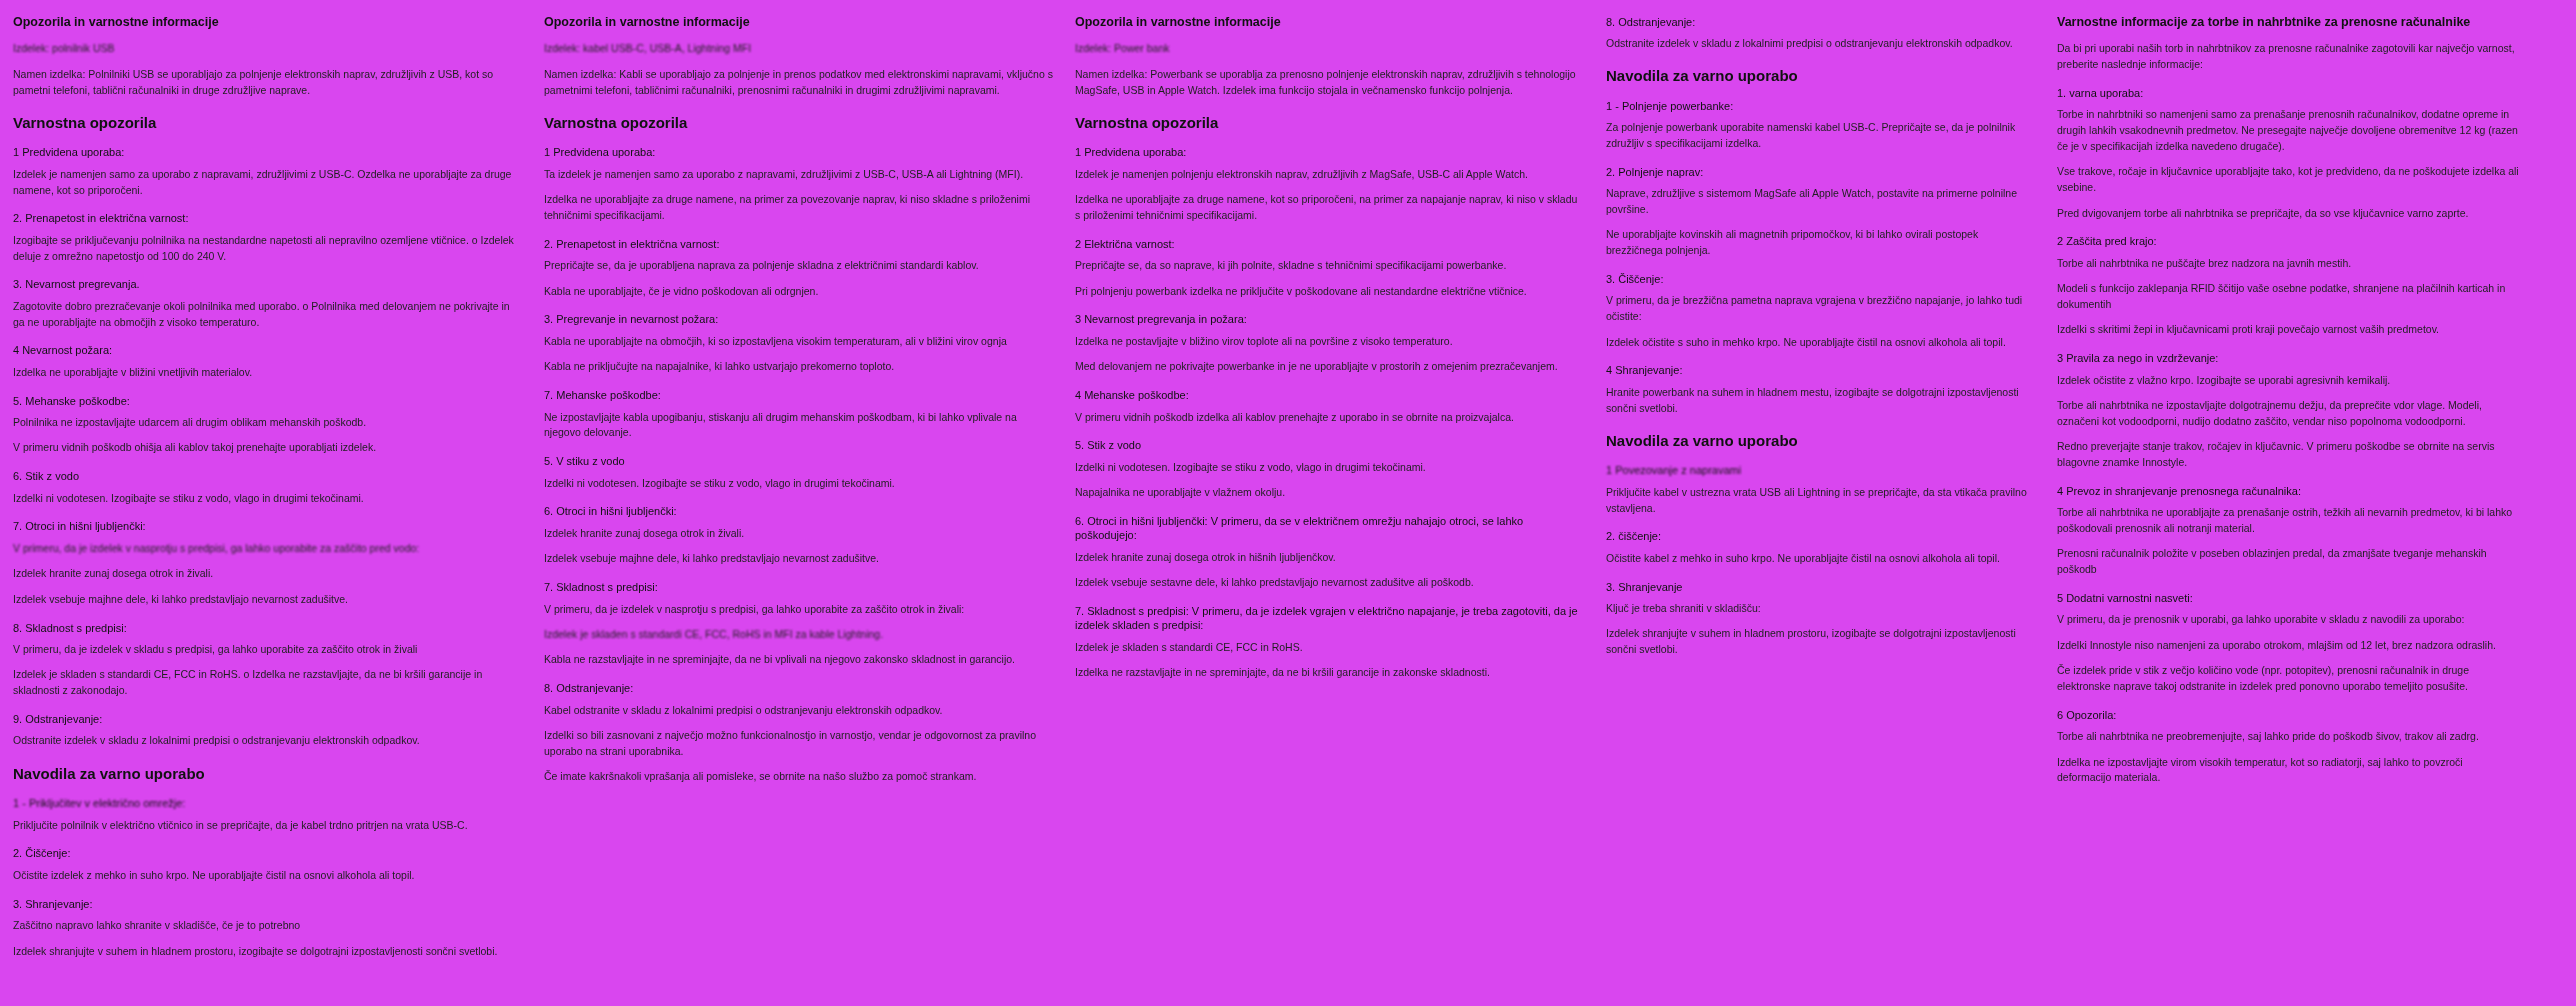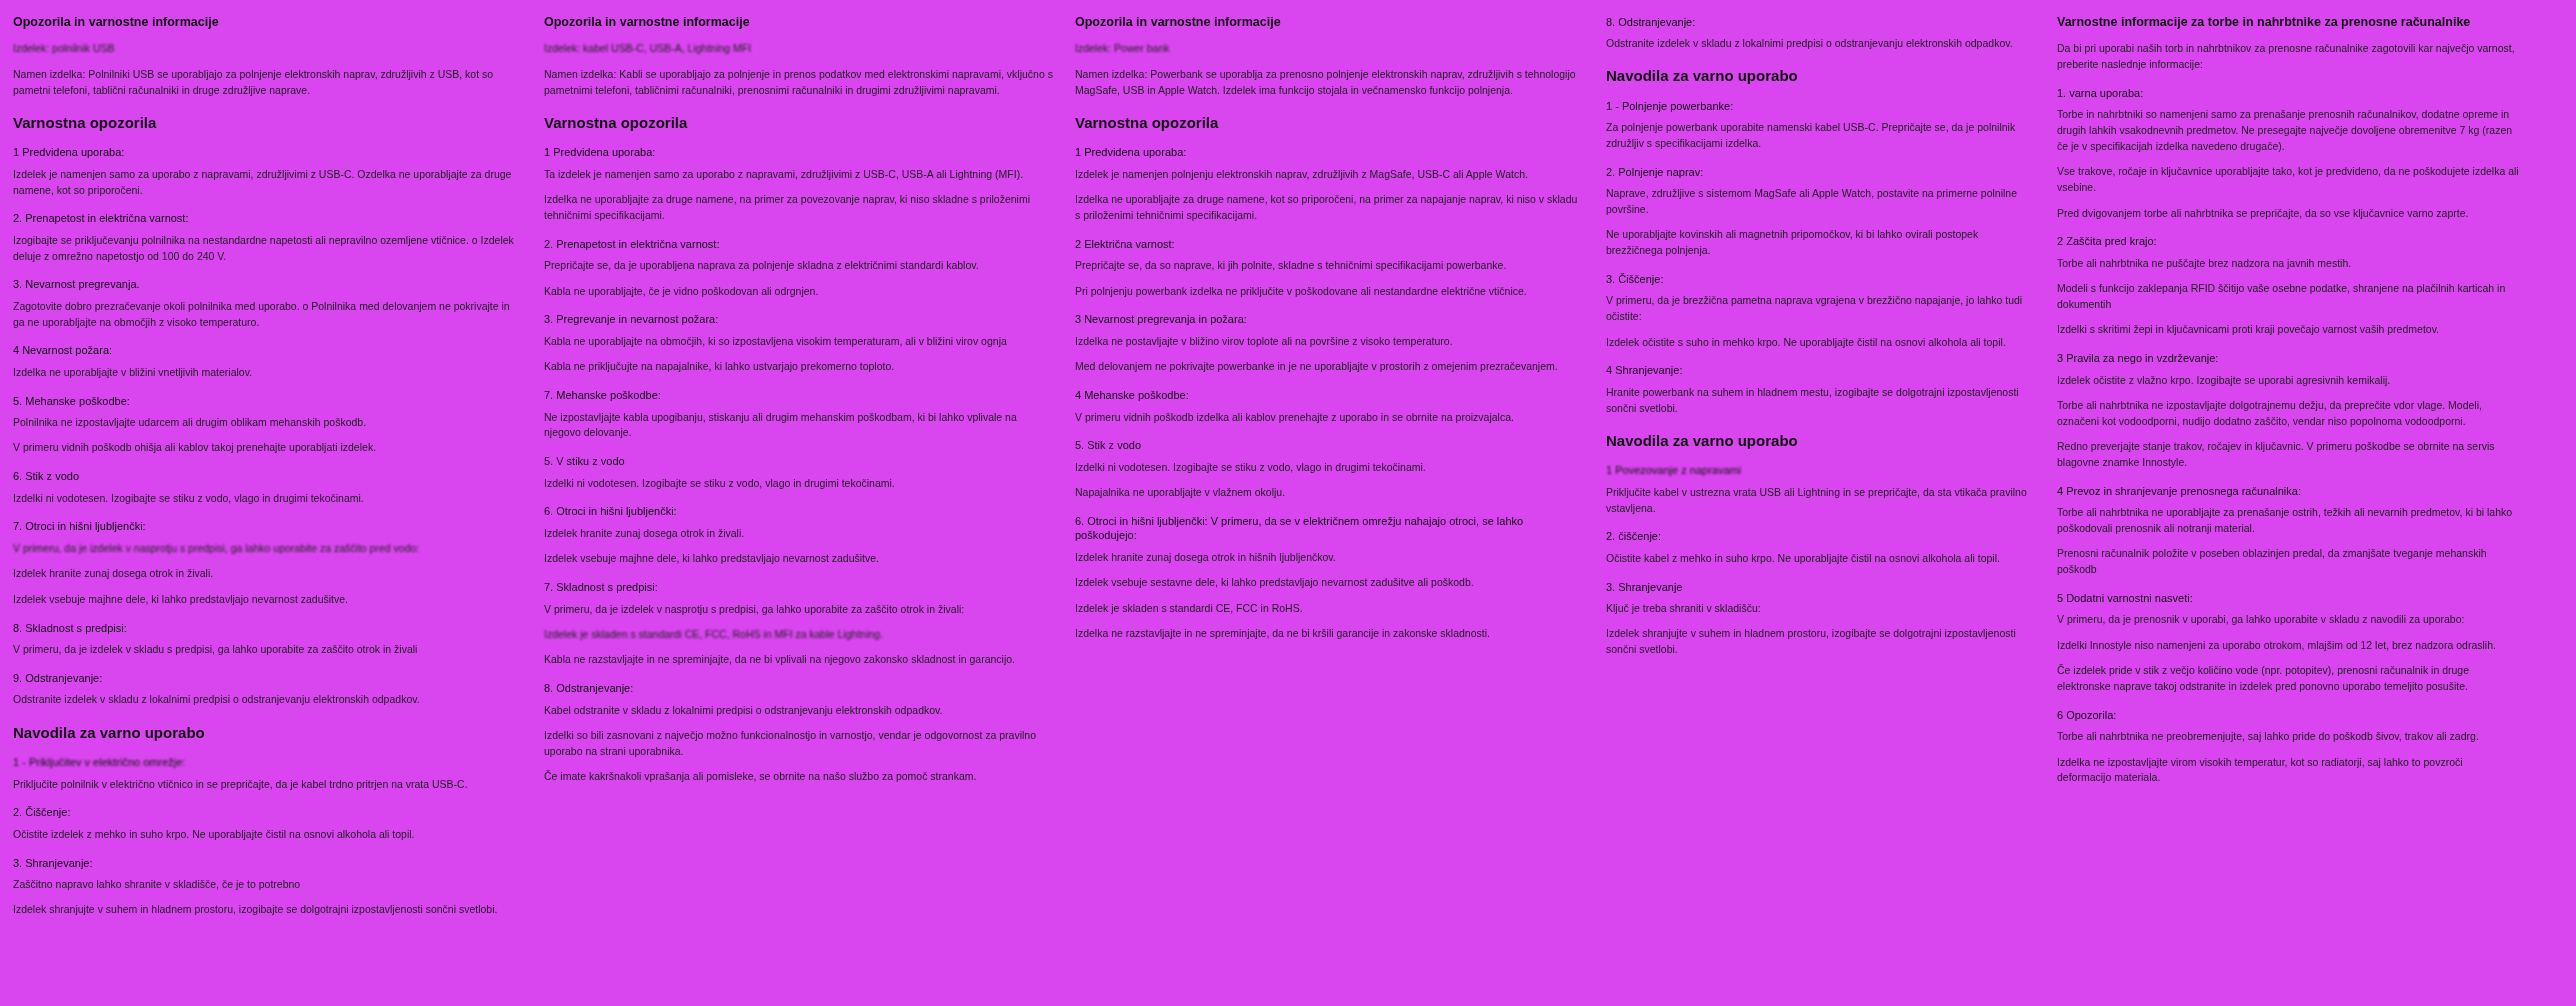--- a/index.html
+++ b/index.html
@@ -95,20 +95,21 @@
       <h4 class="item-title">6. Stik z vodo</h4>
       <p class="body">Izdelki ni vodotesen. Izogibajte se stiku z vodo, vlago in drugimi tekočinami.</p>
 
       <h4 class="item-title">7. Otroci in hišni ljubljenčki:</h4>
       <p class="body blur-b">V primeru, da je izdelek v nasprotju s predpisi, ga lahko uporabite za zaščito pred vodo:</p>
       <p class="body">Izdelek hranite zunaj dosega otrok in živali.</p>
       <p class="body">Izdelek vsebuje majhne dele, ki lahko predstavljajo nevarnost zadušitve.</p>
 
       <h4 class="item-title">8. Skladnost s predpisi:</h4>
       <p class="body">V primeru, da je izdelek v skladu s predpisi, ga lahko uporabite za zaščito otrok in živali</p>
+      <p class="body">Izdelek je skladen s standardi CE, FCC in RoHS. o Izdelka ne razstavljajte, da ne bi kršili garancije in skladnosti z zakonodajo.</p>
 
       <h4 class="item-title">9. Odstranjevanje:</h4>
       <p class="body">Odstranite izdelek v skladu z lokalnimi predpisi o odstranjevanju elektronskih odpadkov.</p>
 
       <h3 class="sub-title">Navodila za varno uporabo</h3>
 
       <h4 class="item-title blur-b">1 - Priključitev v električno omrežje:</h4>
       <p class="body">Priključite polnilnik v električno vtičnico in se prepričajte, da je kabel trdno pritrjen na vrata USB-C.</p>
 
       <h4 class="item-title">2. Čiščenje:</h4>
@@ -181,20 +182,21 @@
       <p class="body">V primeru vidnih poškodb izdelka ali kablov prenehajte z uporabo in se obrnite na proizvajalca.</p>
 
       <h4 class="item-title">5. Stik z vodo</h4>
       <p class="body">Izdelki ni vodotesen. Izogibajte se stiku z vodo, vlago in drugimi tekočinami.</p>
       <p class="body">Napajalnika ne uporabljajte v vlažnem okolju.</p>
 
       <h4 class="item-title">6. Otroci in hišni ljubljenčki: V primeru, da se v električnem omrežju nahajajo otroci, se lahko poškodujejo:</h4>
       <p class="body">Izdelek hranite zunaj dosega otrok in hišnih ljubljenčkov.</p>
       <p class="body">Izdelek vsebuje sestavne dele, ki lahko predstavljajo nevarnost zadušitve ali poškodb.</p>
 
+      <h4 class="item-title">7. Skladnost s predpisi: V primeru, da je izdelek vgrajen v električno napajanje, je treba zagotoviti, da je izdelek skladen s predpisi:</h4>
       <p class="body">Izdelek je skladen s standardi CE, FCC in RoHS.</p>
       <p class="body">Izdelka ne razstavljajte in ne spreminjajte, da ne bi kršili garancije in zakonske skladnosti.</p>
     </div>
 
     <div class="col col-4">
       <h4 class="item-title" style="margin-top:0">8. Odstranjevanje:</h4>
       <p class="body">Odstranite izdelek v skladu z lokalnimi predpisi o odstranjevanju elektronskih odpadkov.</p>
 
       <h3 class="sub-title">Navodila za varno uporabo</h3>
 
@@ -223,21 +225,21 @@
       <h4 class="item-title">3. Shranjevanje</h4>
       <p class="body">Ključ je treba shraniti v skladišču:</p>
       <p class="body">Izdelek shranjujte v suhem in hladnem prostoru, izogibajte se dolgotrajni izpostavljenosti sončni svetlobi.</p>
     </div>
 
     <div class="col col-5">
       <h2 class="sec-title">Varnostne informacije za torbe in nahrbtnike za prenosne računalnike</h2>
       <p class="body">Da bi pri uporabi naših torb in nahrbtnikov za prenosne računalnike zagotovili kar največjo varnost, preberite naslednje informacije:</p>
 
       <h4 class="item-title">1. varna uporaba:</h4>
-      <p class="body">Torbe in nahrbtniki so namenjeni samo za prenašanje prenosnih računalnikov, dodatne opreme in drugih lahkih vsakodnevnih predmetov. Ne presegajte največje dovoljene obremenitve 7 kg (razen če je v specifikacijah izdelka navedeno drugače).</p>
+      <p class="body">Torbe in nahrbtniki so namenjeni samo za prenašanje prenosnih računalnikov, dodatne opreme in drugih lahkih vsakodnevnih predmetov. Ne presegajte največje dovoljene obremenitve 12 kg (razen če je v specifikacijah izdelka navedeno drugače).</p>
       <p class="body">Vse trakove, ročaje in ključavnice uporabljajte tako, kot je predvideno, da ne poškodujete izdelka ali vsebine.</p>
       <p class="body">Pred dvigovanjem torbe ali nahrbtnika se prepričajte, da so vse ključavnice varno zaprte.</p>
 
       <h4 class="item-title">2 Zaščita pred krajo:</h4>
       <p class="body">Torbe ali nahrbtnika ne puščajte brez nadzora na javnih mestih.</p>
       <p class="body">Modeli s funkcijo zaklepanja RFID ščitijo vaše osebne podatke, shranjene na plačilnih karticah in dokumentih</p>
       <p class="body">Izdelki s skritimi žepi in ključavnicami proti kraji povečajo varnost vaših predmetov.</p>
 
       <h4 class="item-title">3 Pravila za nego in vzdrževanje:</h4>
       <p class="body">Izdelek očistite z vlažno krpo. Izogibajte se uporabi agresivnih kemikalij.</p>

